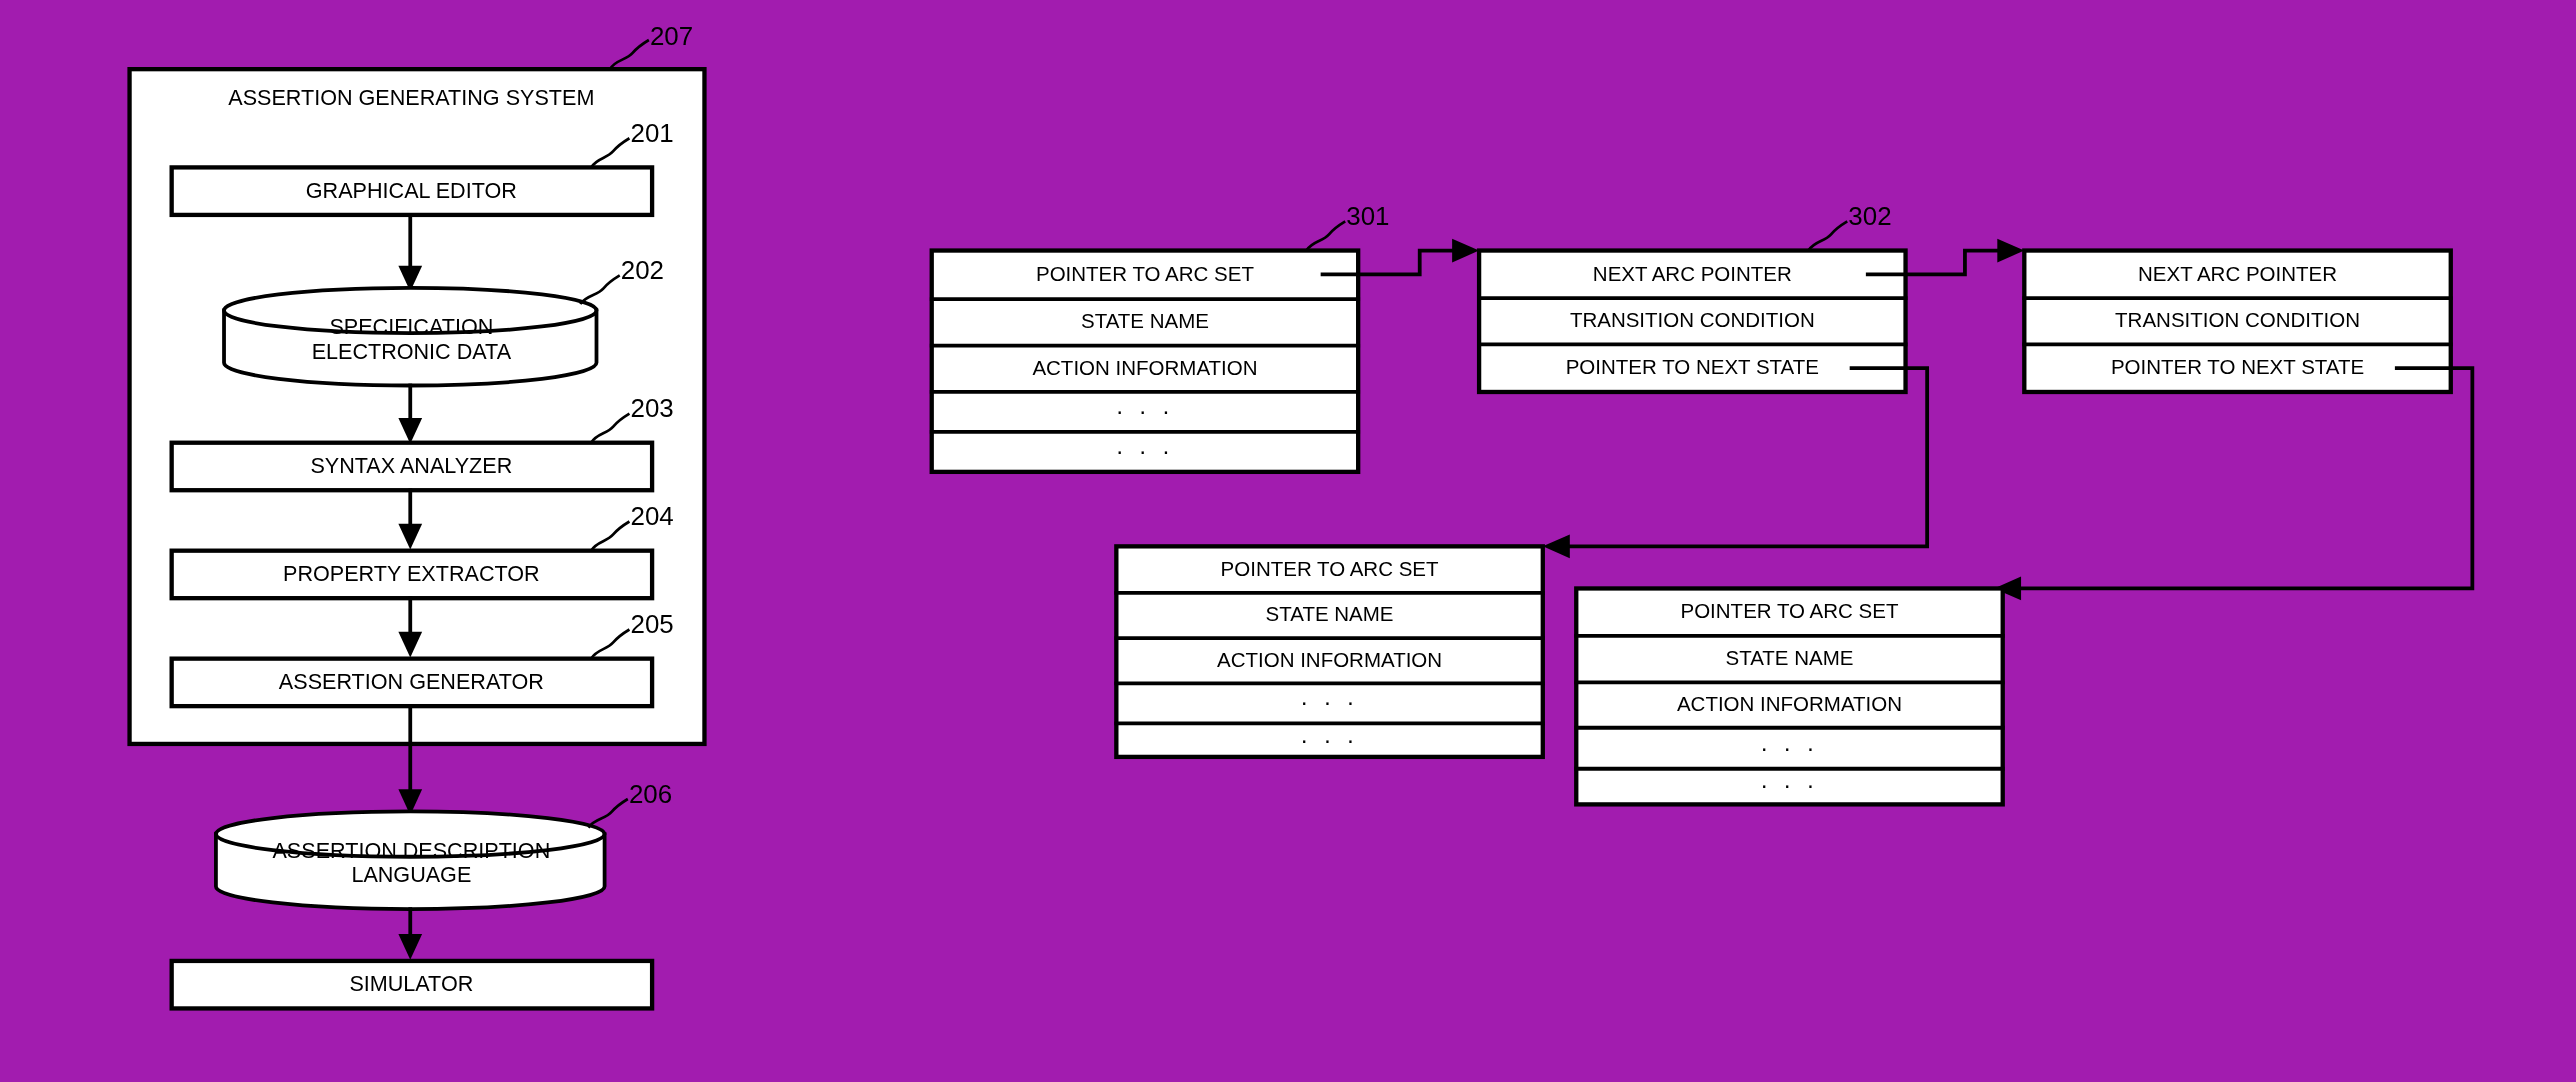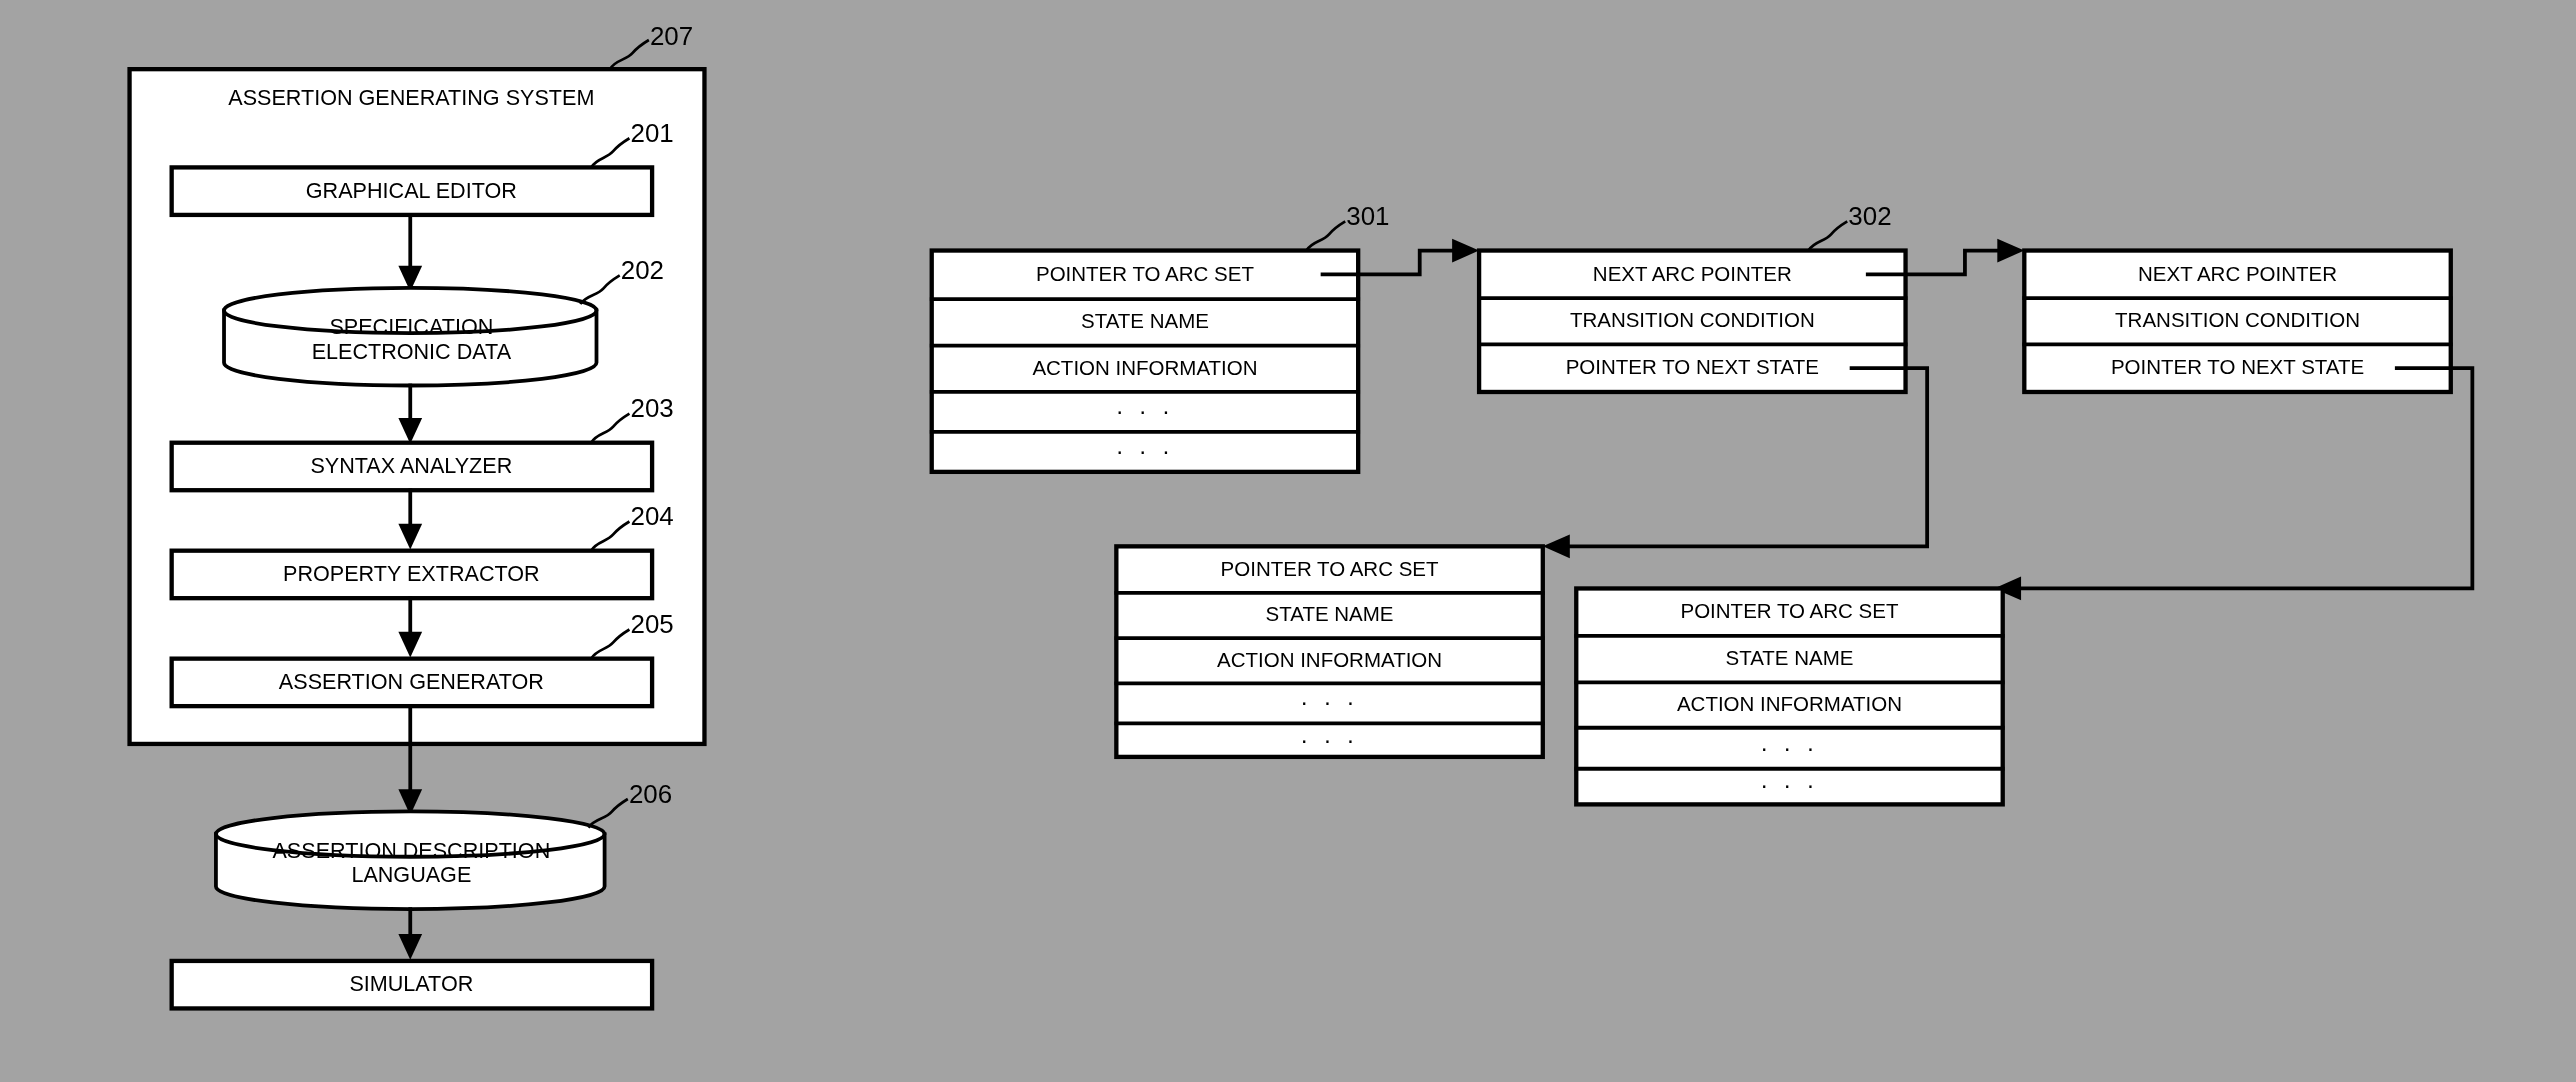--- a/index.html
+++ b/index.html
@@ -7,21 +7,21 @@
     padding: 0;
     background: #ffffff;
   }
   body {
     font-family: "Liberation Sans", sans-serif;
   }
   #stage {
     position: relative;
     width: 2576px;
     height: 1083px;
-    background: #a3a3a3;
+    background: #a21caf;
     overflow: hidden;
   }
   svg.layer {
     position: absolute;
     left: 0;
     top: 0;
     width: 2576px;
     height: 1083px;
   }
   .stroke {

